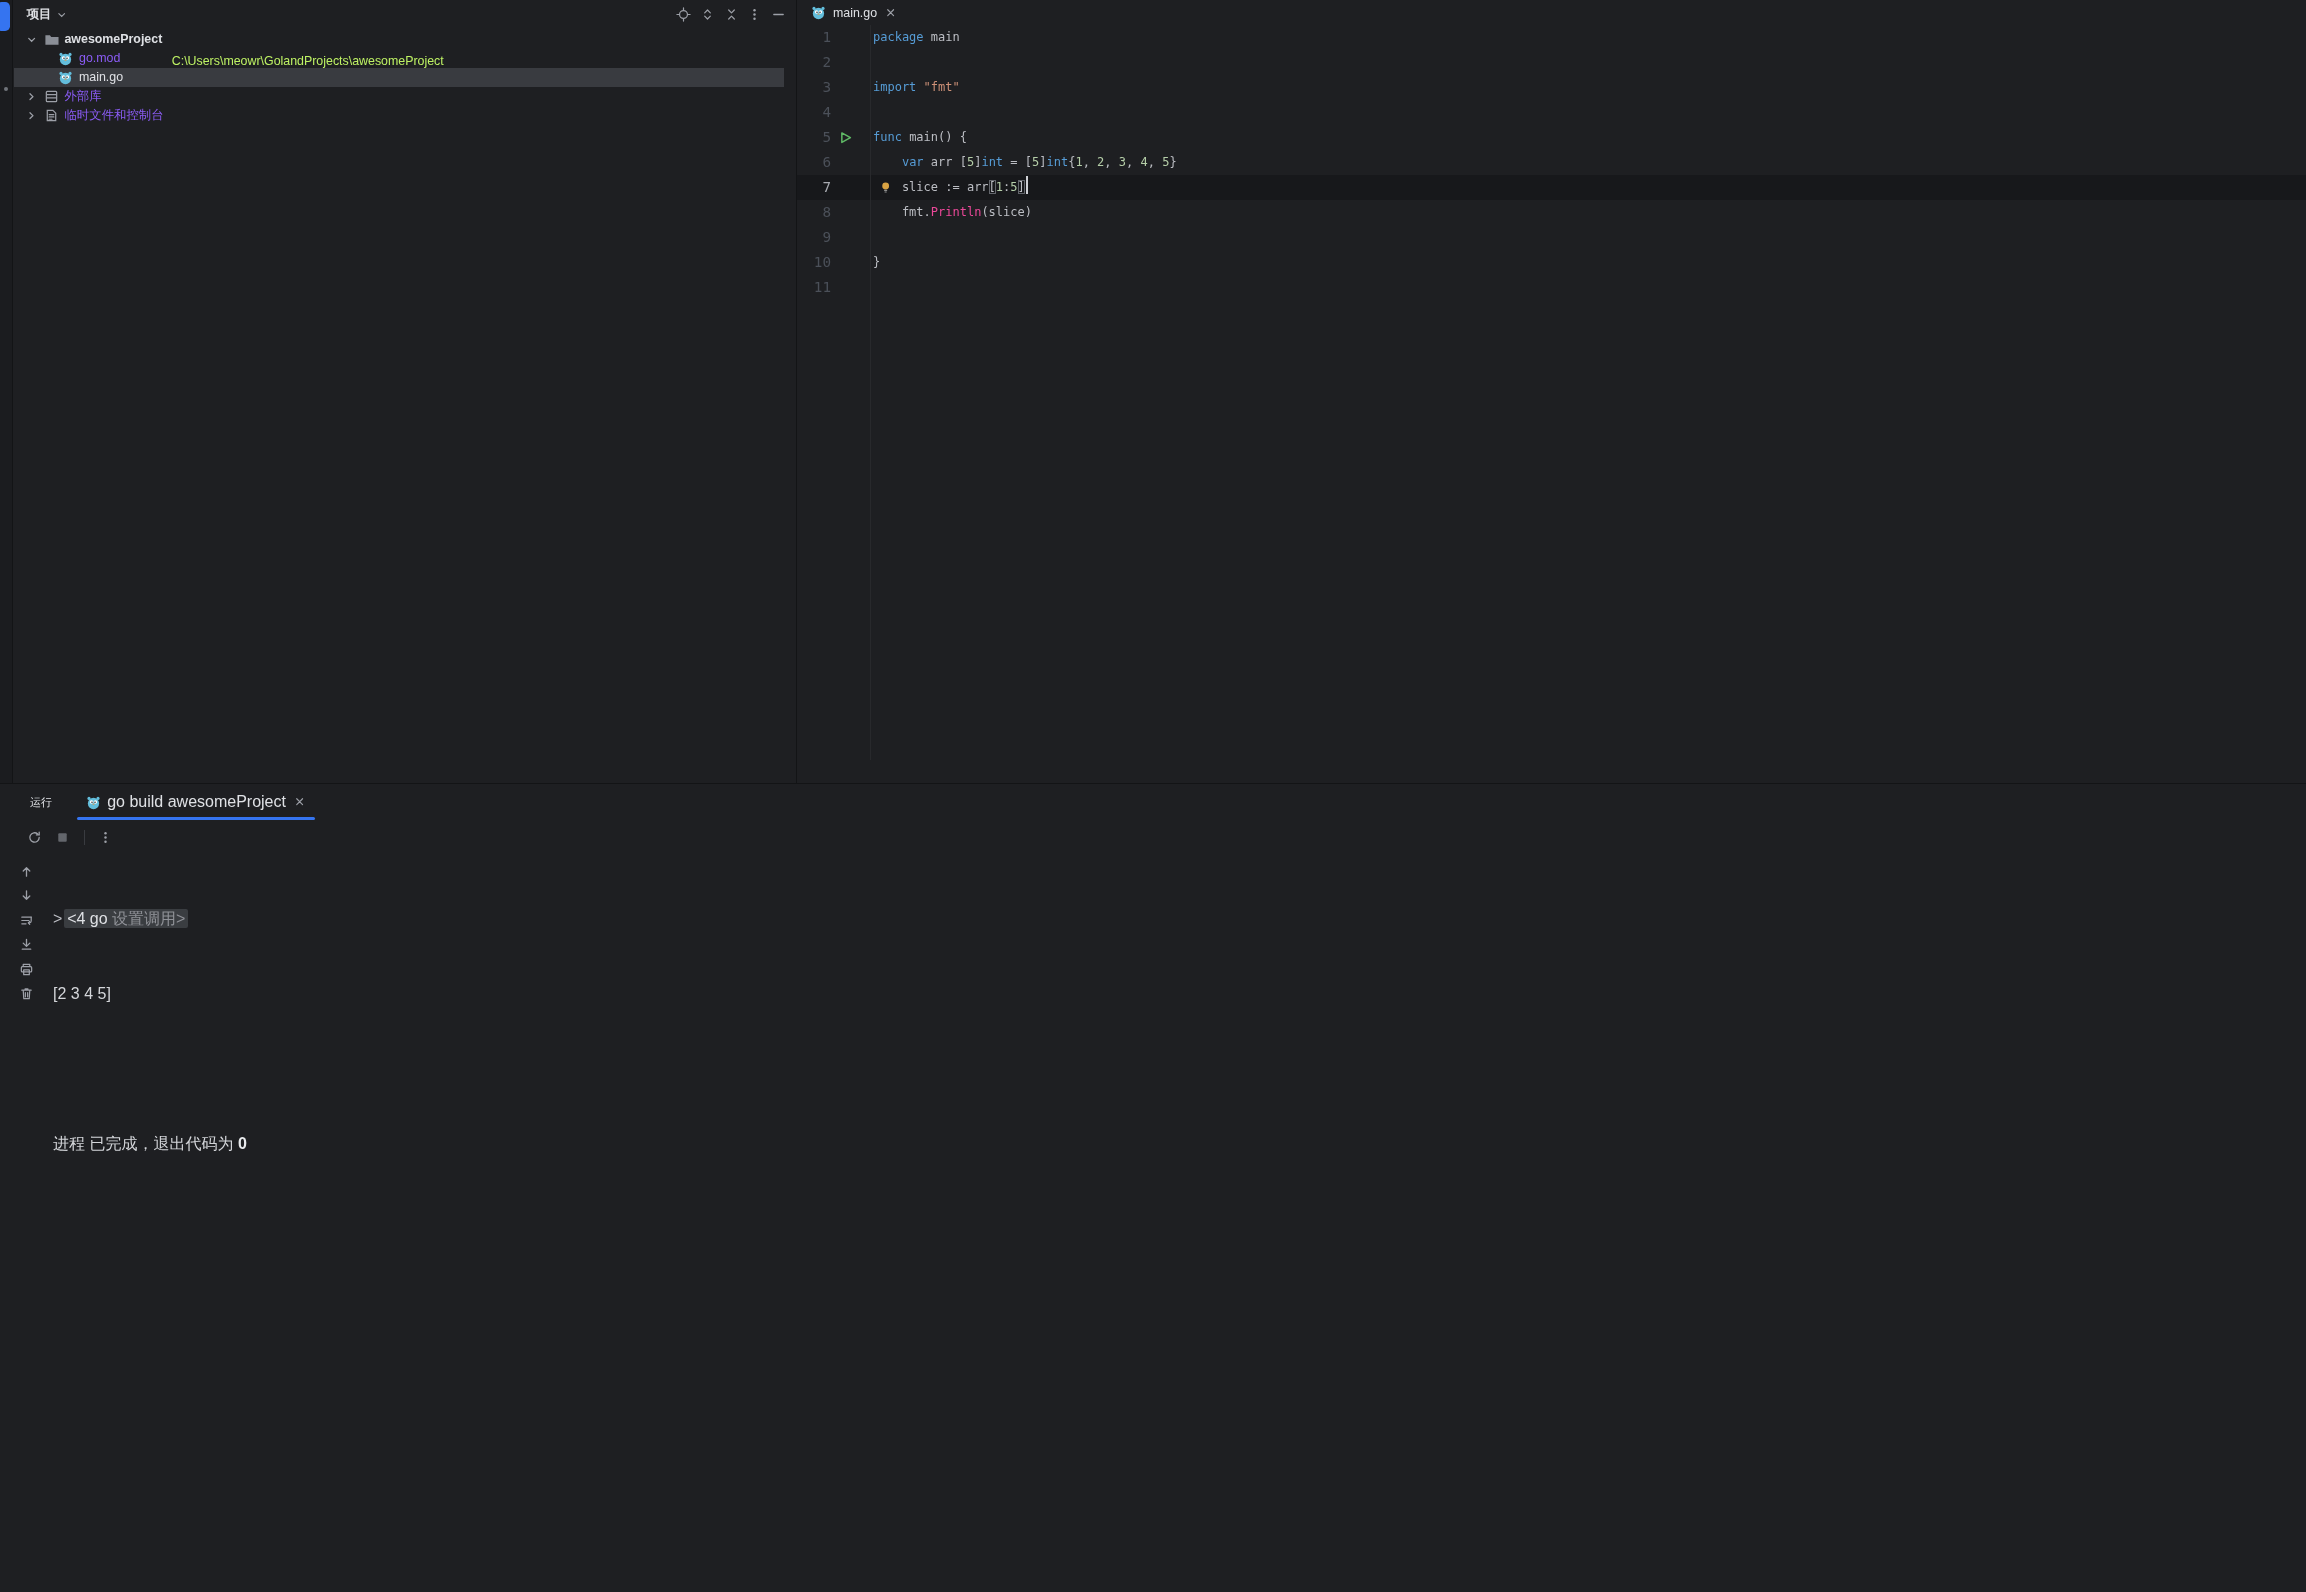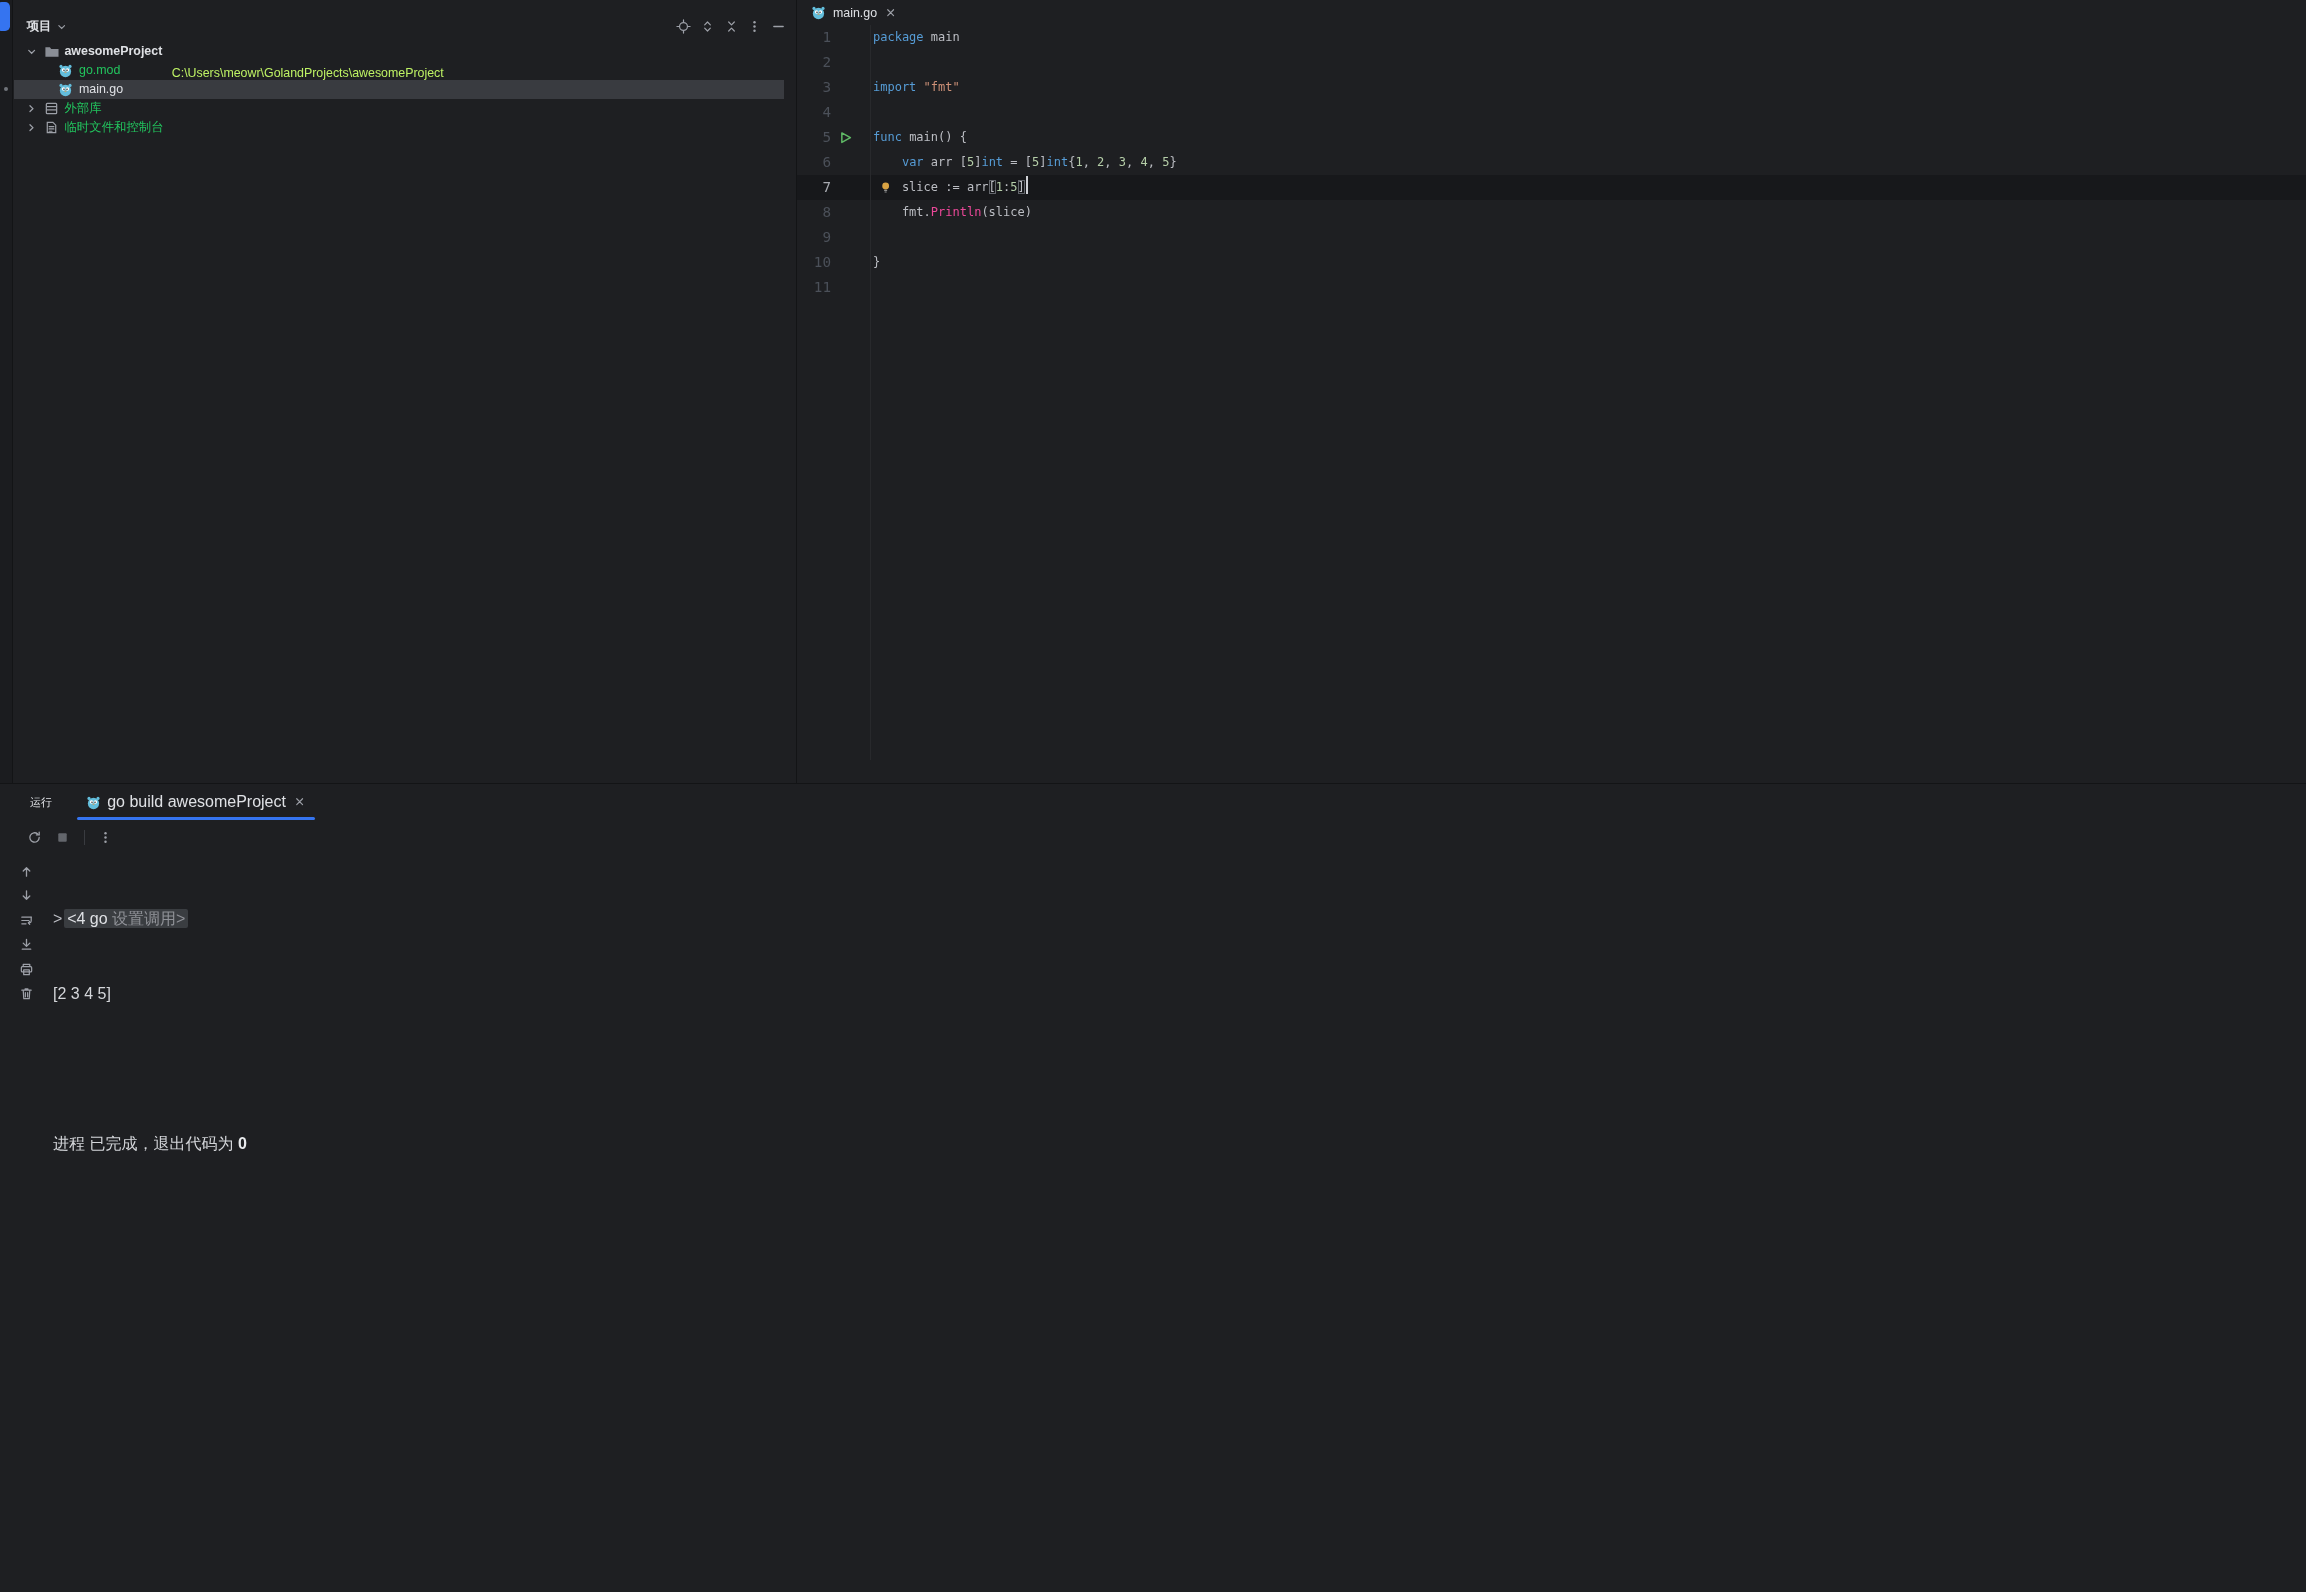--- a/index.html
+++ b/index.html
@@ -12,36 +12,36 @@
     color:#bcbec4;
   }
   svg { display:block; }
 
   
   .activity-strip { position:absolute; left:0; top:0; width:13.3px; height:783px; background:#1b1c1f; border-right:1px solid #131416; }
   .tw-badge { position:absolute; left:-2.9px; top:1.9px; width:13.3px; height:29.5px; background:#3574f0; border-radius:4.8px; }
   .tw-dot { position:absolute; left:3.8px; top:87px; width:3.8px; height:3.8px; border-radius:50%; background:#6f737a; }
 
   
-  .project-panel { position:absolute; left:14.3px; top:16px; width:781px; height:783px; background:#1e1f22;text-align:right; }
+  .project-panel { position:absolute; left:14.3px; top:4px; width:781px; height:783px; background:#1e1f22;text-align:right; }
   .panel-header { height:21px; display:flex; align-items:center; padding-left:12.4px; padding-right:9.5px; }
   .panel-title { font-size:12.4px; color:#dfe1e5; font-weight:600; }
   .panel-title-chevron { margin-left:4.8px; }
   .panel-header-spacer { flex:1; }
   .hdr-icon { width:15px; height:15px; margin-left:8.6px; cursor:pointer; }
 
   .tree { margin-top:4.8px; }
   .tree-row { height:19px; display:flex; align-items:center; gap:5.7px; font-size:12.4px; color:#bcbec4; cursor:pointer; }
   .tree-row.root { padding-left:10.5px; }
   .tree-row.file { padding-left:44px; }
   .tree-row.toplvl { padding-left:10.5px; }
   .tree-row.selected { background:#393b40; margin-right:11.4px; }
   .root-name { font-weight:700; color:#dfe1e5; }
   .root-path { color:#bef264; margin-left:3.8px;margin-top:44px; }
-  .tree-label { color:#22c55e; }
+  .tree-label { color:#8b5cf6; }
   .tree-row.selected .tree-label { color:#dfe1e5; }
 
   
   .editor-panel { position:absolute; left:796px; top:0; width:1510px; height:783px; background:#1e1f22; border-left:1px solid #131416; }
   .tab-bar { height:25px; display:flex; align-items:stretch; padding-left:5.7px; }
   .editor-tab { display:flex; align-items:center; gap:6.7px; padding:0 8.6px; font-size:12.4px; color:#dfe1e5; cursor:pointer; }
   .tab-close { width:13.3px; height:13.3px; cursor:pointer; }
 
   .code-area { position:absolute; top:25px; left:0; right:0; bottom:23px; overflow:hidden;
                font-family:"DejaVu Sans Mono", monospace; }

